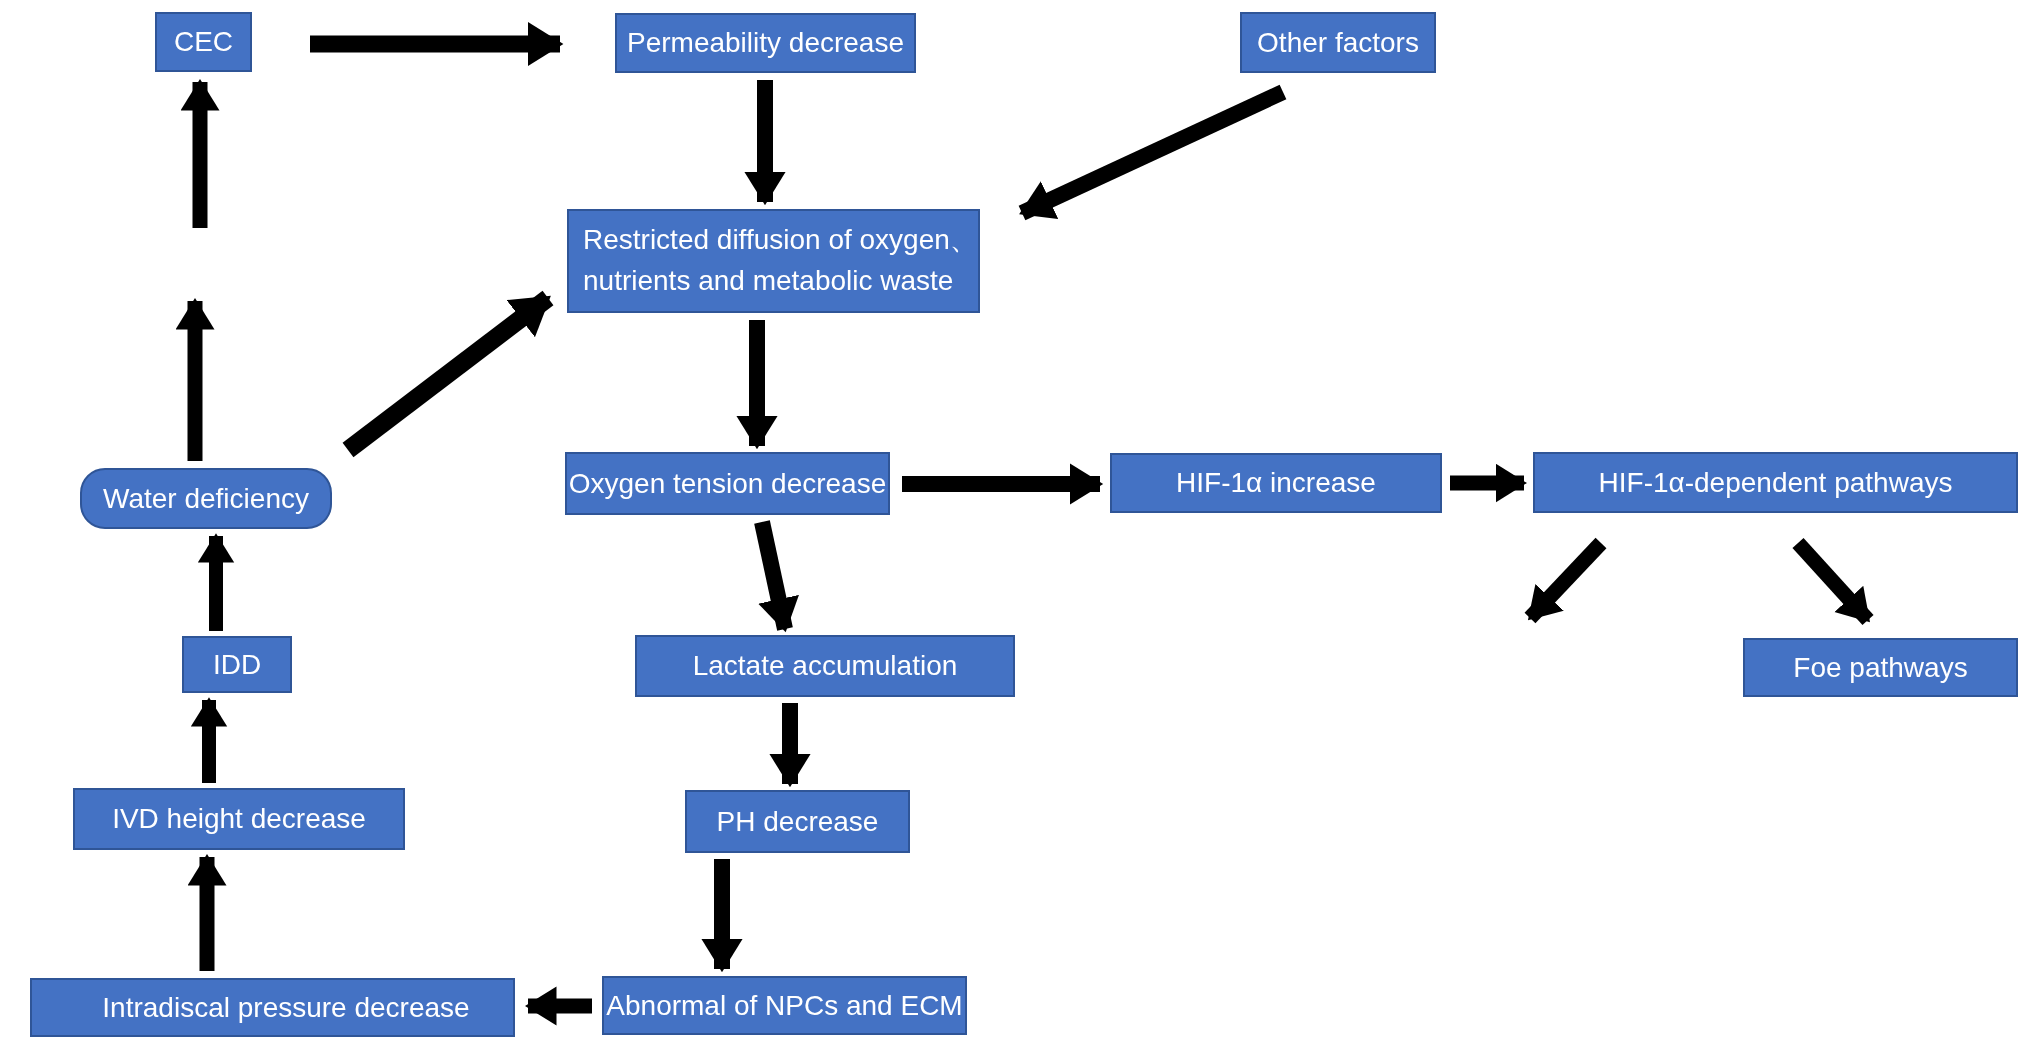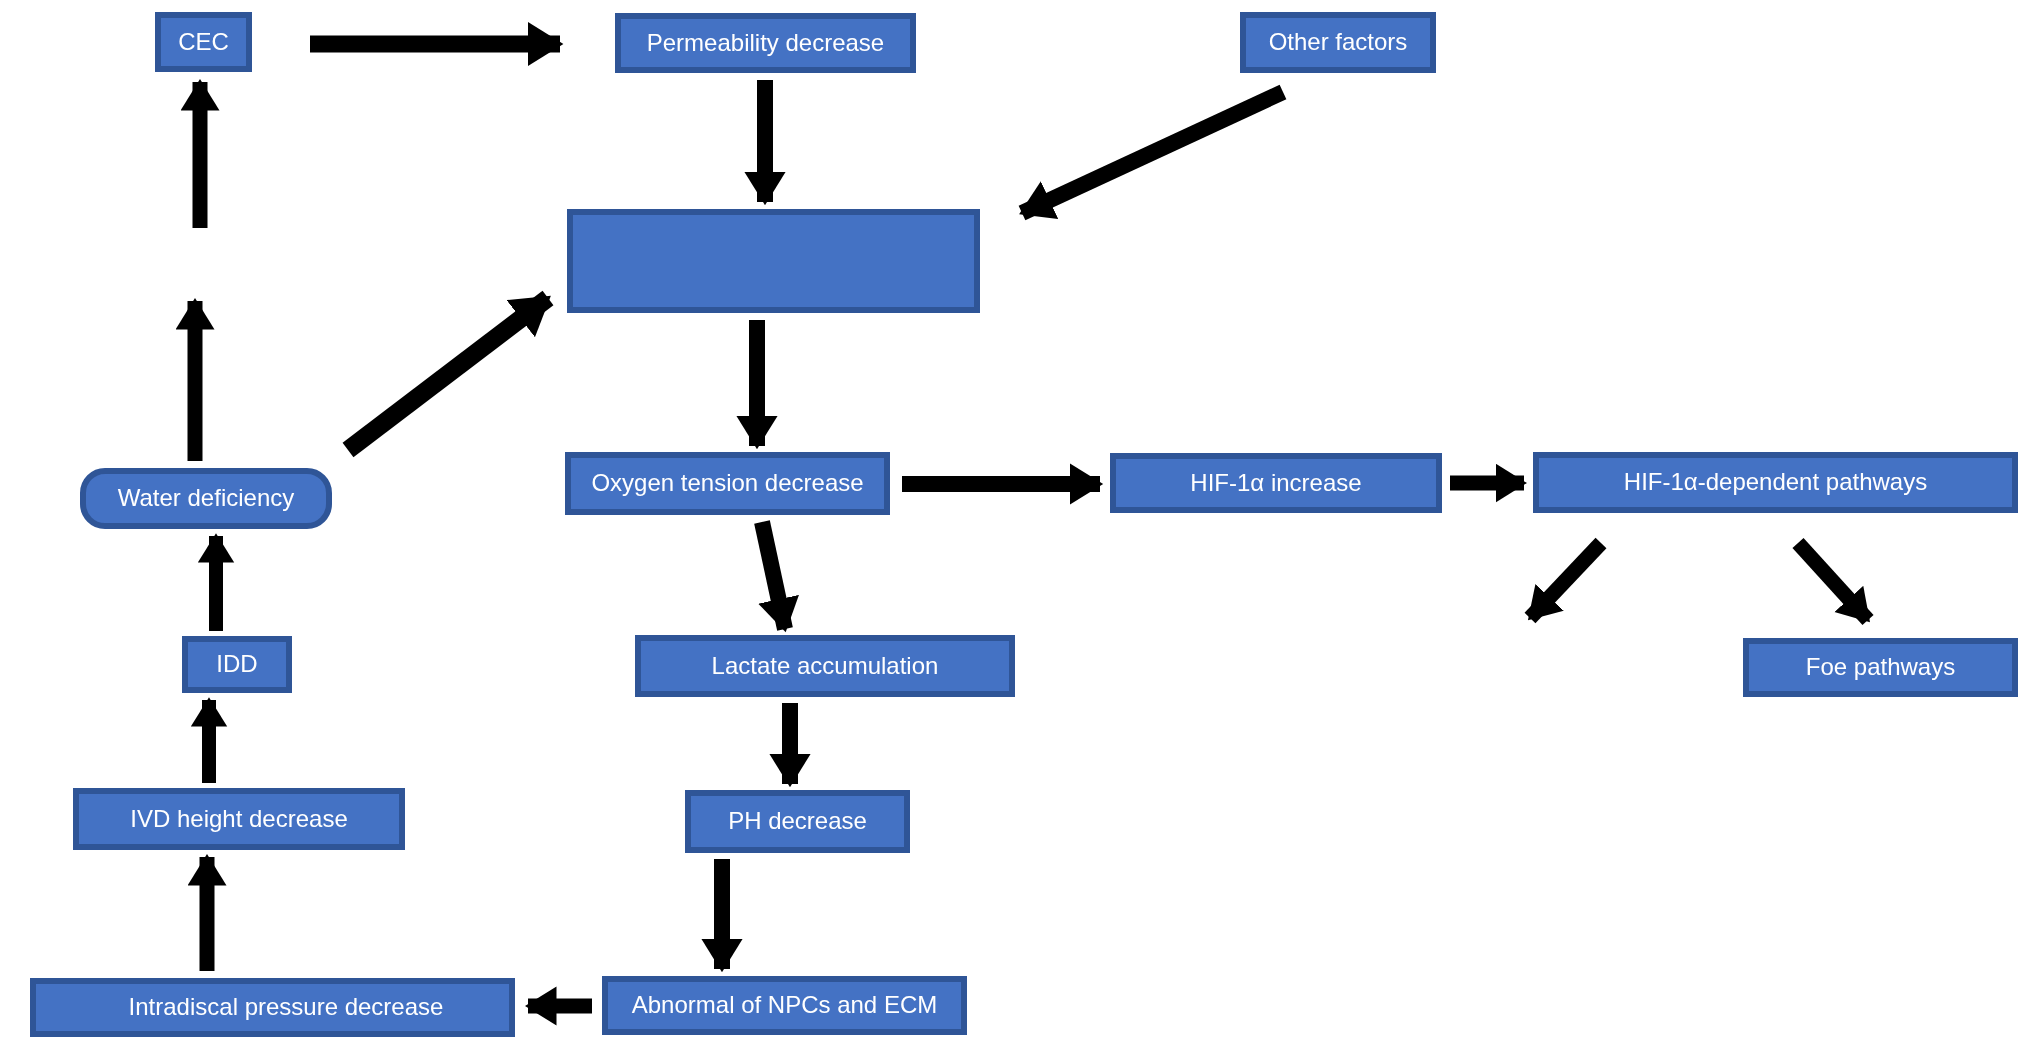--- a/index.html
+++ b/index.html
@@ -2,27 +2,27 @@
 <html><head>
 <meta charset="utf-8">
 <style>
   html,body{margin:0;padding:0;background:#ffffff;}
   body{font-family:"Liberation Sans", sans-serif;}
   .canvas{position:relative;width:2031px;height:1050px;background:#ffffff;overflow:hidden;}
   svg.arrows{position:absolute;left:0;top:0;width:2031px;height:1050px;pointer-events:none;}
   .node{
     position:absolute;
     box-sizing:border-box;
-    border:6px solid #84cc16;
+    border:2px solid #84cc16;
     background:#4472c4;
     color:#ffffff;
     display:flex;
     align-items:center;
     justify-content:center;
-    font-size:24px;
+    font-size:28px;
     white-space:nowrap;
     text-align:center;
     line-height:1.2;
   }
   .node.multiline{
     flex-direction:column;
     align-items:flex-start;
     justify-content:center;
     padding:0 14px;
     text-align:left;
@@ -62,20 +62,22 @@
 <div class="node" style="left: 155px; top: 12px; width: 97px; height: 60px; background: rgb(68, 114, 196); border-color: rgb(47, 85, 151); color: rgb(255, 255, 255);">
       <span>CEC</span>
     </div>
     <div class="node" style="left: 615px; top: 13px; width: 301px; height: 60px; background: rgb(68, 114, 196); border-color: rgb(47, 85, 151); color: rgb(255, 255, 255);">
       <span>Permeability decrease</span>
     </div>
     <div class="node" style="left: 1240px; top: 12px; width: 196px; height: 61px; background: rgb(68, 114, 196); border-color: rgb(47, 85, 151); color: rgb(255, 255, 255);">
       <span>Other factors</span>
     </div>
     <div class="node multiline" style="left: 567px; top: 209px; width: 413px; height: 104px; background: rgb(68, 114, 196); border-color: rgb(47, 85, 151); color: rgb(255, 255, 255);">
+      <span>Restricted diffusion of oxygen、</span>
+      <span>nutrients and metabolic waste</span>
     </div>
     <div class="node" style="left: 80px; top: 468px; width: 252px; height: 61px; background: rgb(68, 114, 196); border-color: rgb(47, 85, 151); color: rgb(255, 255, 255); border-radius: 25px;">
       <span>Water deficiency</span>
     </div>
     <div class="node" style="left: 565px; top: 452px; width: 325px; height: 63px; background: rgb(68, 114, 196); border-color: rgb(47, 85, 151); color: rgb(255, 255, 255);">
       <span>Oxygen tension decrease</span>
     </div>
     <div class="node" style="left: 1110px; top: 453px; width: 332px; height: 60px; background: rgb(68, 114, 196); border-color: rgb(47, 85, 151); color: rgb(255, 255, 255);">
       <span>HIF-1α increase</span>
     </div>

